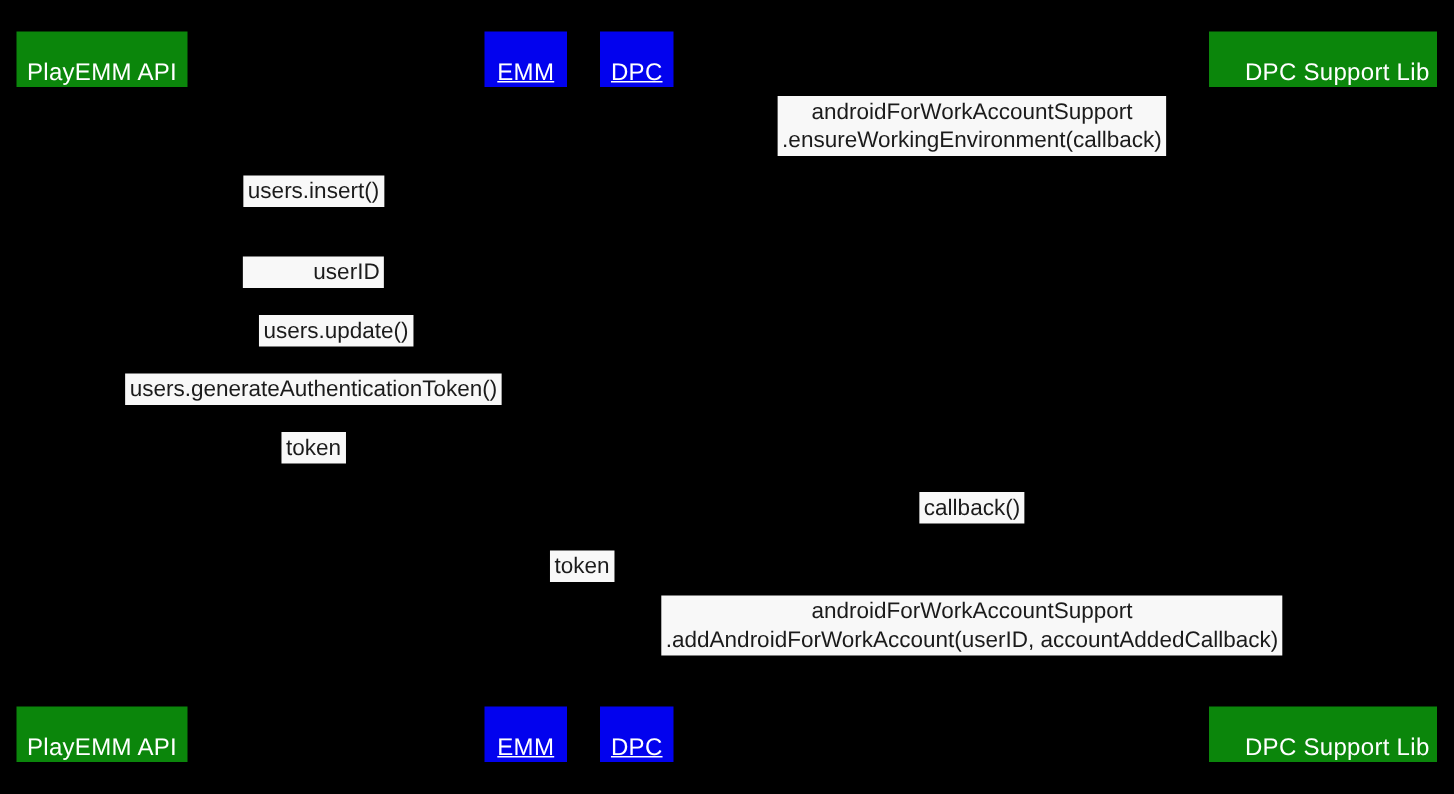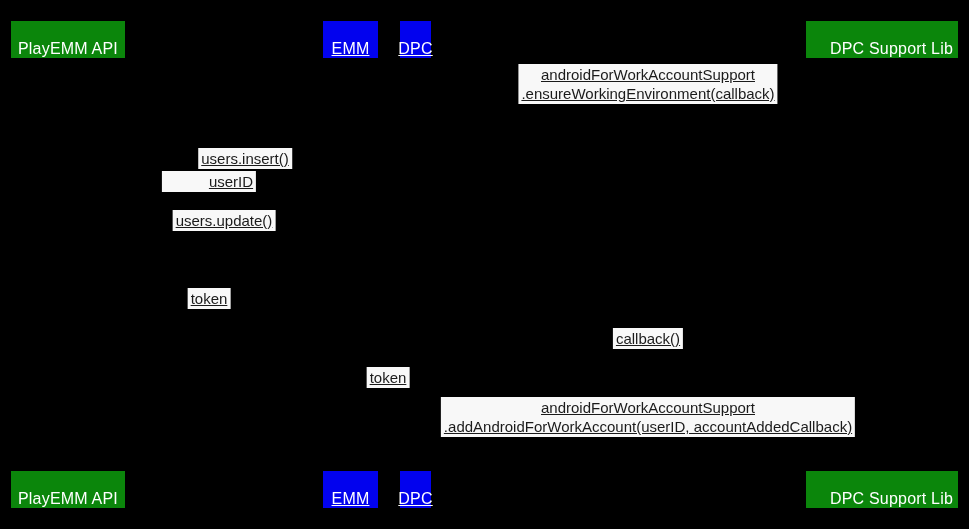--- a/index.html
+++ b/index.html
@@ -26,33 +26,32 @@
     color:var(--actor-text);
     font-size:16px;
     letter-spacing:0.2px;
   }
   .actor.green{background:var(--actor-green);}
   .actor.blue{background:var(--actor-blue);text-decoration:underline;}
   .row-top{top:21px;}
   .row-bottom{top:471px;}
   .pos-playemm{left:11px;width:114px;}
   .pos-emm{left:323px;width:55px;}
-  .pos-dpc{left:400px;width:31px;}
+  .pos-dpc{left:400px;width:49px;}
   .pos-dpcsupport{left:806px;width:133px;padding-left:19px;}
   .msg{
     position:absolute;
     transform:translateX(-50%);
     background:var(--label-bg);
     color:var(--label-text);
     font-size:15px;
     line-height:19px;
     padding:1px 3px;
     text-align:center;
     white-space:nowrap;
-    text-decoration:underline;
   }
 </style>
 </head>
 <body>
 
 <div class="diagram">
 
   <div class="actor green row-top pos-playemm">
     <span>PlayEMM API</span>
   </div>
@@ -64,32 +63,35 @@
   </div>
   <div class="actor green row-top pos-dpcsupport">
     <span>DPC Support Lib</span>
   </div>
 
   <div class="msg" style="left:648px;top:64px;">
     <div>androidForWorkAccountSupport</div>
     <div>.ensureWorkingEnvironment(callback)</div>
   </div>
 
-  <div class="msg" style="left:209px;top:148px;margin-left:36px;">
+  <div class="msg" style="left:209px;top:117px;">
     <div>users.insert()</div>
   </div>
 
   <div class="msg" style="left:209px;top:171px;padding-left:47px;">
     <div>userID</div>
   </div>
 
   <div class="msg" style="left:224px;top:210px;text-align:right;">
     <div>users.update()</div>
   </div>
 
+  <div class="msg" style="left:209px;top:249px;">
+    <div>users.generateAuthenticationToken()</div>
+  </div>
 
   <div class="msg" style="left:209px;top:288px;">
     <div>token</div>
   </div>
 
   <div class="msg" style="left:648px;top:328px;">
     <div>callback()</div>
   </div>
 
   <div class="msg" style="left:388px;top:367px;">

